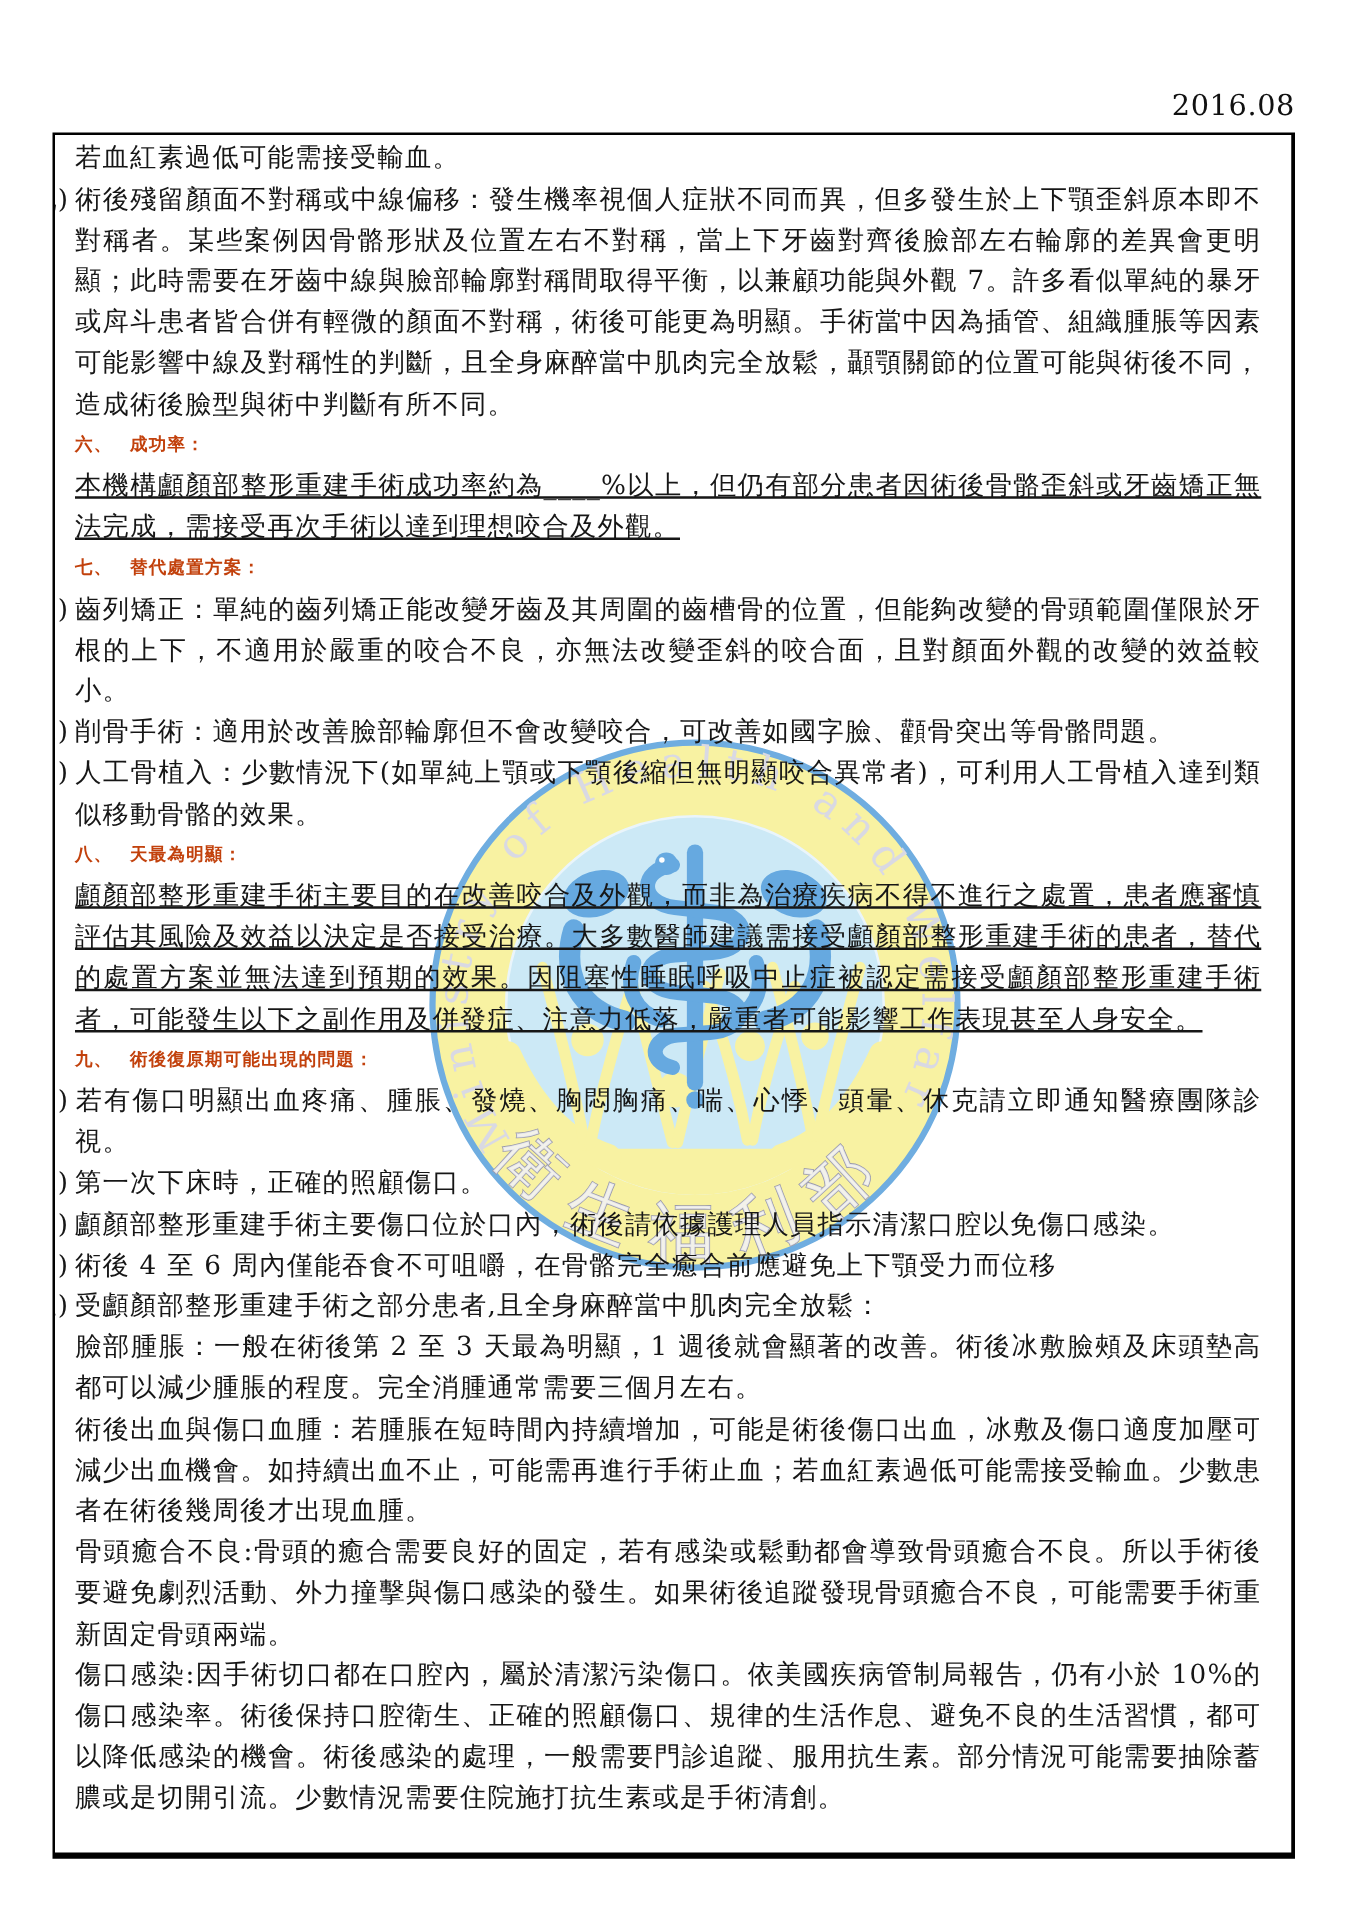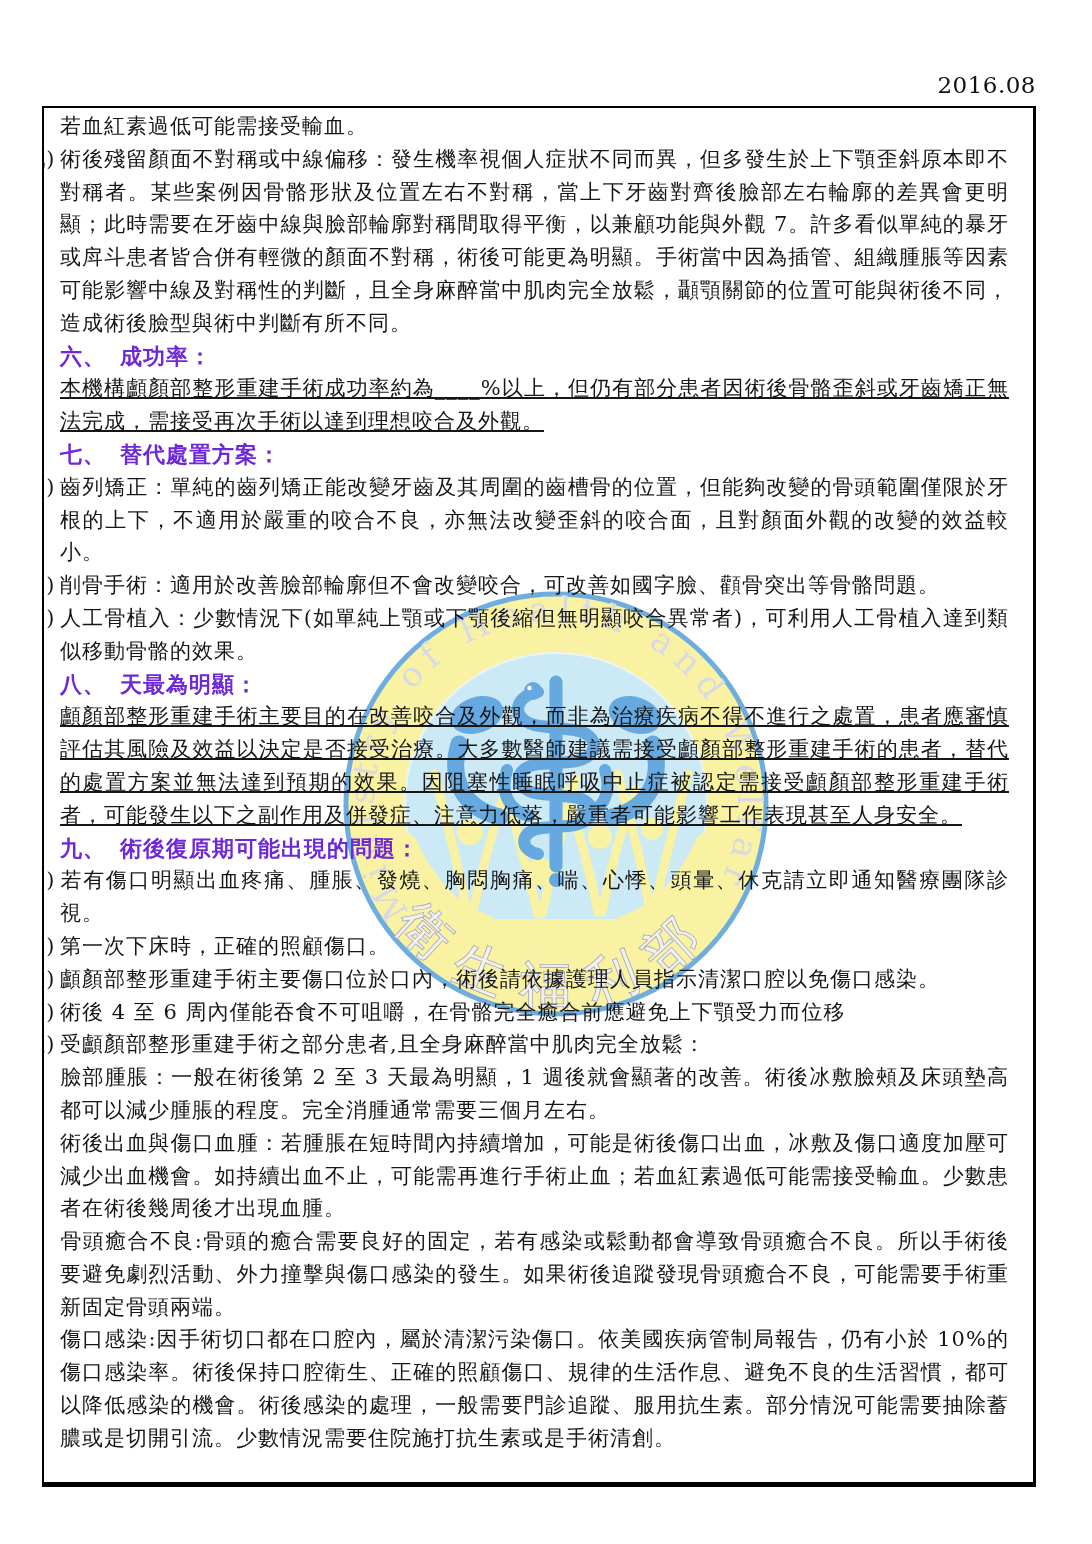--- a/index.html
+++ b/index.html
@@ -19,21 +19,21 @@
   }
   .content{
     padding:2px 24px 0 16px;font-size:21px;line-height:32.8px;
     text-align:justify;letter-spacing:1px;
   }
   .content p{margin:0;padding:0;}
   .cont2{padding-left:77px;}
   .item{padding-left:77px;text-indent:-45px;}
   .ilabel{display:inline-block;width:45px;text-indent:0;}
   .para{padding-left:37px;text-decoration:underline;}
-  .sec{color:#6d28d9;font-weight:bold;font-size:22px;}
+  .sec{color:#c2410c;font-weight:bold;font-size:14px;}
   .sec-label{margin-right:14px;}
   .num{padding-left:152px;text-indent:-40px;}
   .nlabel{display:inline-block;width:40px;text-indent:0;}
   .arc-en{font-size:34px;letter-spacing:9px;fill:#d9d9e3;font-family:"DejaVu Serif",serif;}
   .arc-zh{font-size:52px;letter-spacing:22px;fill:#f2f2f7;fill-opacity:.85;stroke:#9b9bac;stroke-width:1.3px;paint-order:stroke;font-family:"DejaVu Serif",serif;}
 </style>
 </head>
 <body>
 
 <div class="page">

